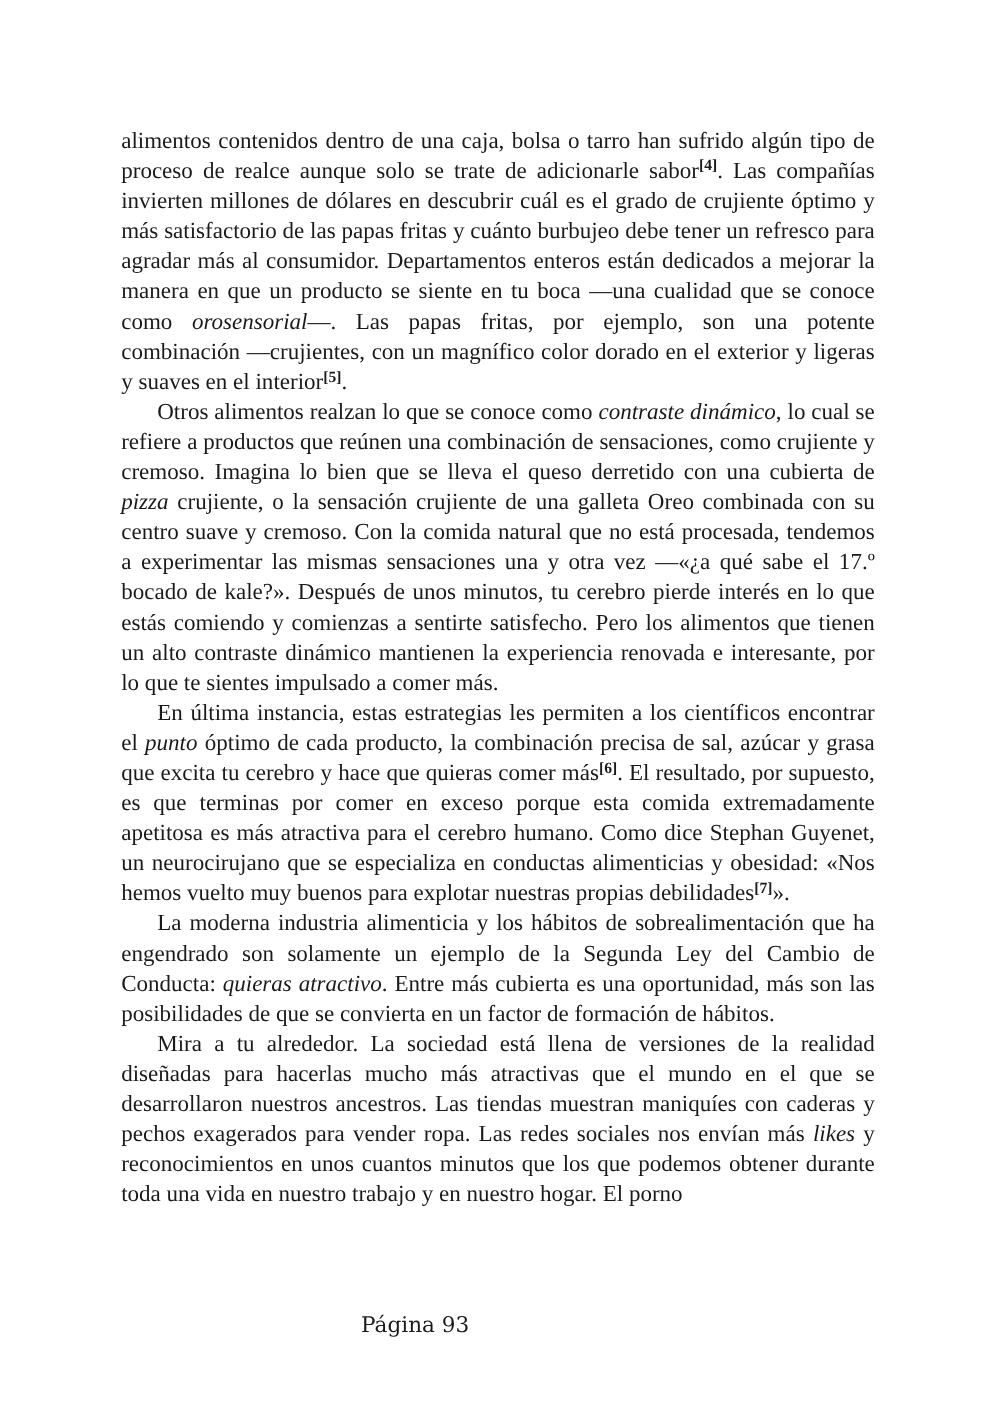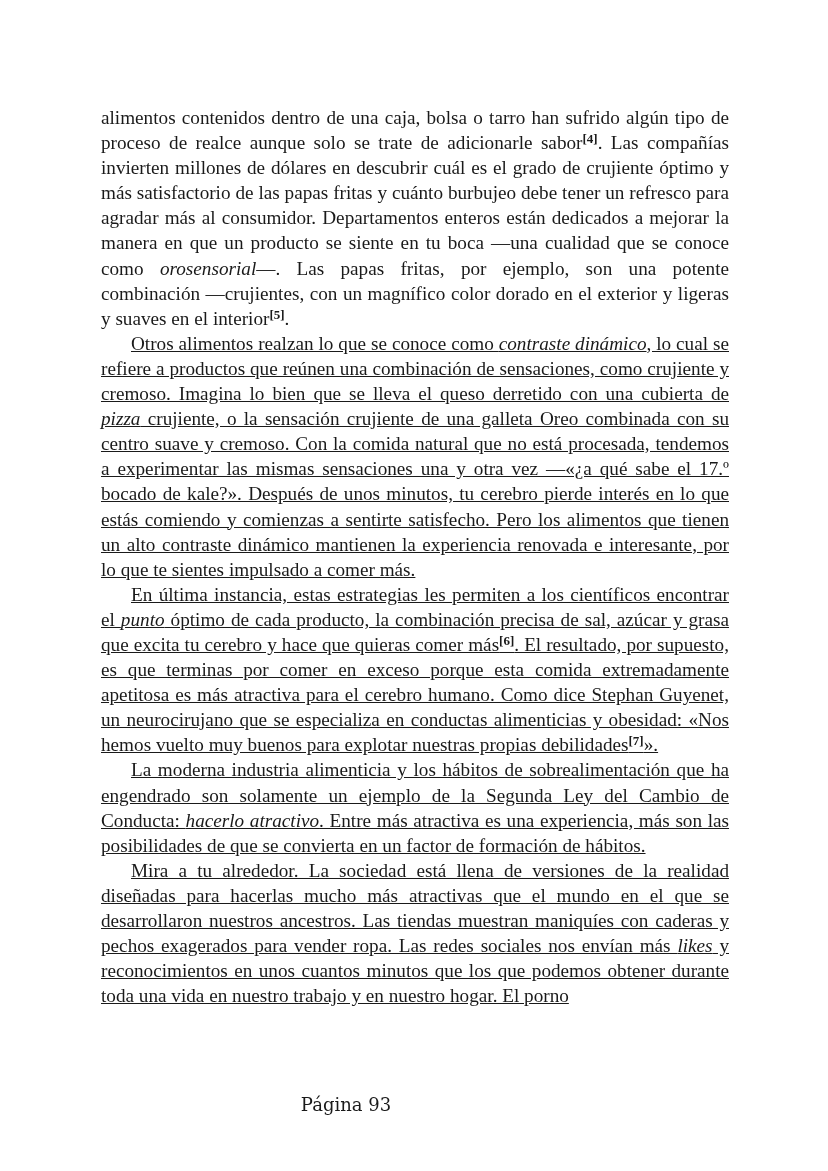--- a/index.html
+++ b/index.html
@@ -3,33 +3,33 @@
 <meta charset="utf-8">
 <style>
   html, body { margin: 0; padding: 0; background: #ffffff; }
   body { width: 828px; height: 1171px; position: relative; overflow: hidden; }
   .page {
     position: absolute; left: 101px; top: 105px; width: 628px;
     font-family: "Liberation Serif", serif; font-size: 19.2px; line-height: 25.1px;
     color: #1a1a1a; text-align: justify;
   }
   .page p { margin: 0; }
-  .page p.indent { text-indent: 30px; text-decoration: underline; }
+  .page p.indent { text-indent: 30px; }
   .page p.noindent { text-indent: 0; }
   .page sup { font-weight: bold; font-size: 13px; line-height: 0; vertical-align: 6px; }
   .page em { font-style: italic; }
   .footer {
     position: absolute; left: 0; width: 692px; top: 1094px; text-align: center;
     font-family: "DejaVu Serif", serif; font-size: 18px; color: #1a1a1a;
   }
 </style>
 </head>
 <body>
 
 <div class="page" id="page-body">
     <p class="noindent"><span>alimentos contenidos dentro de una caja, bolsa o tarro han sufrido algún tipo de proceso de realce aunque solo se trate de adicionarle sabor</span><sup>[4]</sup><span>. Las compañías invierten millones de dólares en descubrir cuál es el grado de crujiente óptimo y más satisfactorio de las papas fritas y cuánto burbujeo debe tener un refresco para agradar más al consumidor. Departamentos enteros están dedicados a mejorar la manera en que un producto se siente en tu boca —una cualidad que se conoce como </span><em>orosensorial</em><span>—. Las papas fritas, por ejemplo, son una potente combinación —crujientes, con un magnífico color dorado en el exterior y ligeras y suaves en el interior</span><sup>[5]</sup><span>.</span></p>
     <p class="indent"><span>Otros alimentos realzan lo que se conoce como </span><em>contraste dinámico</em><span>, lo cual se refiere a productos que reúnen una combinación de sensaciones, como crujiente y cremoso. Imagina lo bien que se lleva el queso derretido con una cubierta de </span><em>pizza</em><span> crujiente, o la sensación crujiente de una galleta Oreo combinada con su centro suave y cremoso. Con la comida natural que no está procesada, tendemos a experimentar las mismas sensaciones una y otra vez —«¿a qué sabe el 17.º bocado de kale?». Después de unos minutos, tu cerebro pierde interés en lo que estás comiendo y comienzas a sentirte satisfecho. Pero los alimentos que tienen un alto contraste dinámico mantienen la experiencia renovada e interesante, por lo que te sientes impulsado a comer más.</span></p>
     <p class="indent"><span>En última instancia, estas estrategias les permiten a los científicos encontrar el </span><em>punto</em><span> óptimo de cada producto, la combinación precisa de sal, azúcar y grasa que excita tu cerebro y hace que quieras comer más</span><sup>[6]</sup><span>. El resultado, por supuesto, es que terminas por comer en exceso porque esta comida extremadamente apetitosa es más atractiva para el cerebro humano. Como dice Stephan Guyenet, un neurocirujano que se especializa en conductas alimenticias y obesidad: «Nos hemos vuelto muy buenos para explotar nuestras propias debilidades</span><sup>[7]</sup><span>».</span></p>
-    <p class="indent"><span>La moderna industria alimenticia y los hábitos de sobrealimentación que ha engendrado son solamente un ejemplo de la Segunda Ley del Cambio de Conducta: </span><em>hacerlo atractivo</em><span>. Entre más atractiva es una experiencia, más son las posibilidades de que se convierta en un factor de formación de hábitos.</span></p>
+    <p class="indent"><span>La moderna industria alimenticia y los hábitos de sobrealimentación que ha engendrado son solamente un ejemplo de la Segunda Ley del Cambio de Conducta: </span><em>quieras atractivo</em><span>. Entre más cubierta es una oportunidad, más son las posibilidades de que se convierta en un factor de formación de hábitos.</span></p>
     <p class="indent"><span>Mira a tu alrededor. La sociedad está llena de versiones de la realidad diseñadas para hacerlas mucho más atractivas que el mundo en el que se desarrollaron nuestros ancestros. Las tiendas muestran maniquíes con caderas y pechos exagerados para vender ropa. Las redes sociales nos envían más </span><em>likes</em><span> y reconocimientos en unos cuantos minutos que los que podemos obtener durante toda una vida en nuestro trabajo y en nuestro hogar. El porno</span></p>
   </div>
 
 <div class="footer">Página 93</div>
 
 </body></html>

